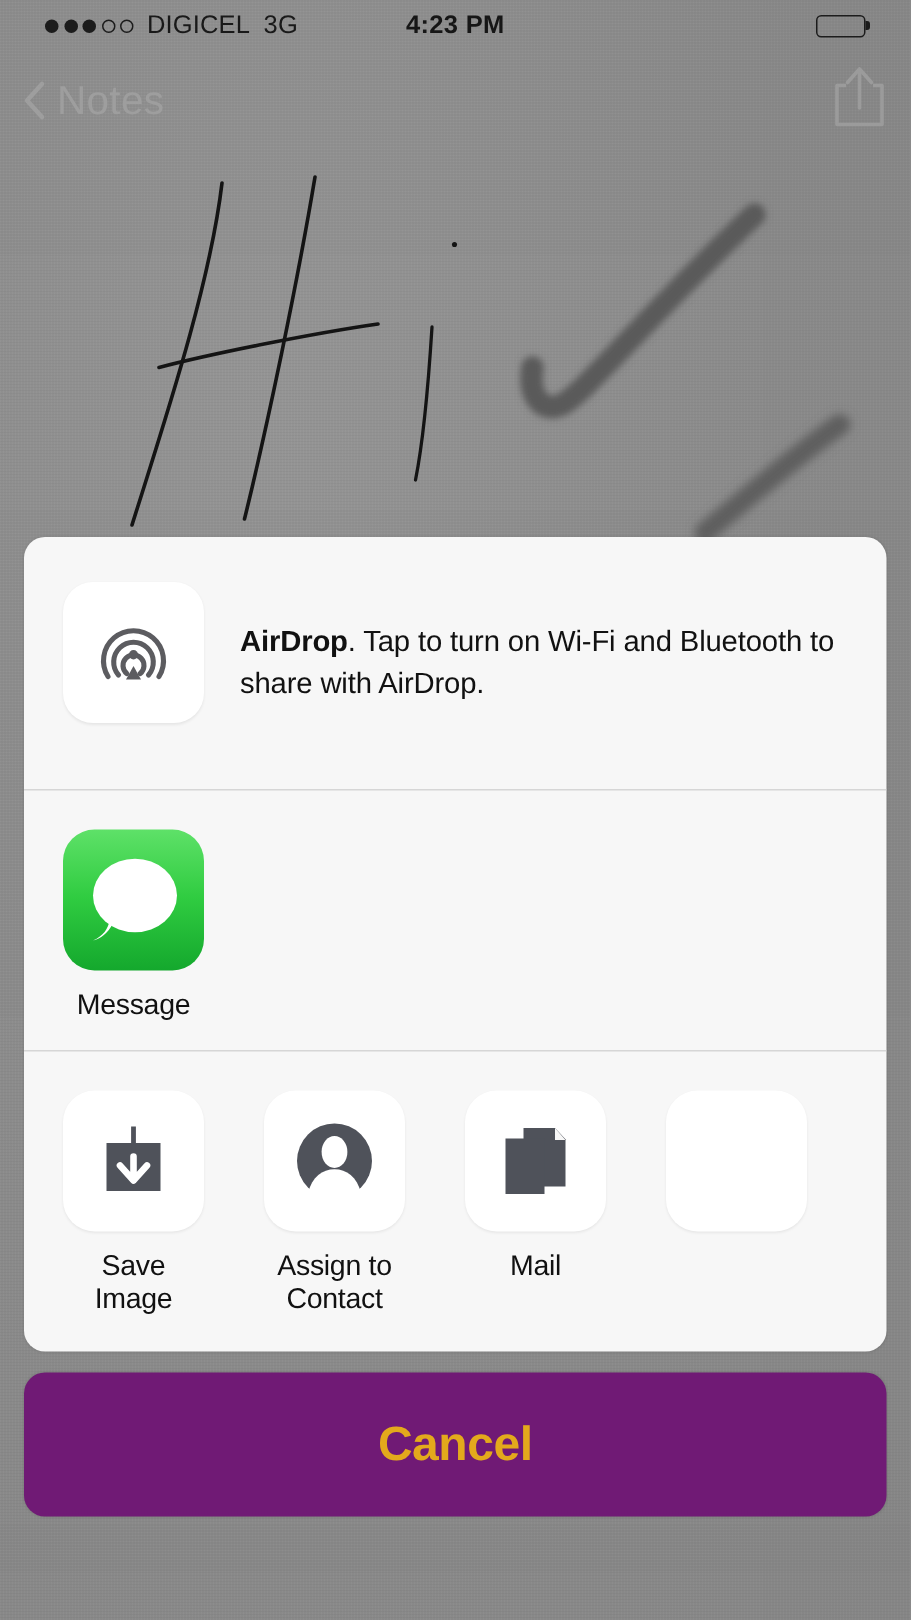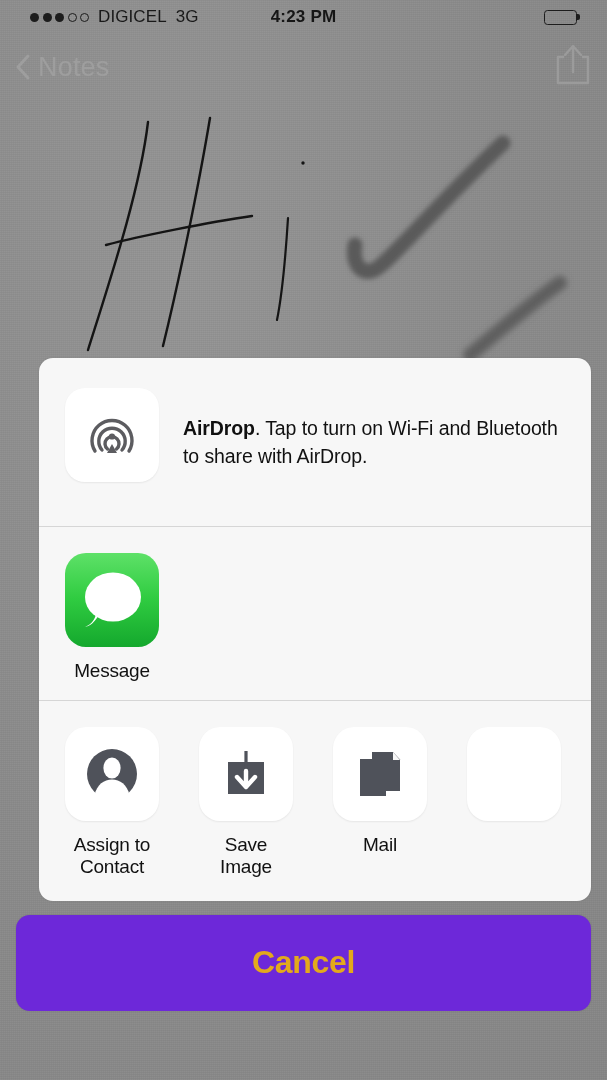--- a/index.html
+++ b/index.html
@@ -66,21 +66,20 @@
   #share-button{ margin-left:auto; cursor:pointer; }
 
   
   #share-sheet{
     position:absolute; left:16px; top:358px; width:575px;
     z-index:10;
   }
   #share-panel{
     background:#f7f7f7; border-radius:14px; overflow:hidden;
     box-shadow:0 0 2px rgba(0,0,0,.12);
-    margin-left:23px;
   }
 
   
   #airdrop-section{
     display:flex; align-items:flex-start; gap:24px;
     padding:30px 26px 44px 26px;
   }
   #airdrop-tile{
     width:94px; height:94px; flex:0 0 94px;
     background:#fff; border-radius:20px;
@@ -130,21 +129,21 @@
     margin-top:13px; font-size:19px; color:#111; line-height:1.18;
     letter-spacing:-.2px;
   }
   #action-partial{
     width:94px; flex:0 0 94px; border-radius:21px; background:#fff;
     height:94px; box-shadow:0 1px 2px rgba(0,0,0,.07);
   }
 
   
   #cancel-button{
-    margin-top:14px; height:96px; background:#6d28d9; border-radius:14px;
+    margin-top:14px; height:96px; background:#701a75; border-radius:14px;
     display:flex; align-items:center; justify-content:center;
     cursor:pointer; box-shadow:0 0 2px rgba(0,0,0,.12);
   }
   #cancel-label{
     font-size:32px; font-weight:bold; color:#e3a91c; letter-spacing:-.3px;
   }
 </style>
 </head>
 <body>
 
@@ -253,39 +252,39 @@
 
 
     </div>
 
     <div class="separator"></div>
 
     <div id="action-row">
 
       <div class="action-cell">
         <div class="action-icon">
+          <svg width="56" height="56" viewBox="0 0 56 56">
+            <rect x="10" y="16" width="36" height="32" fill="#4f525a"></rect>
+            <rect x="26.4" y="5" width="3.2" height="20" fill="#4f525a"></rect>
+            <path d="M28,25 L28,40 M19,31 L28,41 L37,31" stroke="#fff" stroke-width="4.4" fill="none" stroke-linecap="round" stroke-linejoin="round"></path>
+          </svg>
+        </div>
+        <div class="action-label">Save Image</div>
+      </div>
+
+      <div class="action-cell">
+        <div class="action-icon">
           <svg width="58" height="58" viewBox="0 0 58 58">
             <circle cx="29" cy="29" r="25" fill="#4f525a"></circle>
             <ellipse cx="29" cy="23" rx="8.6" ry="10.6" fill="#fff"></ellipse>
             <path d="M11.5,50 C14,39.5 21,34.5 29,34.5 C37,34.5 44,39.5 46.5,50
                      C42,53 36,54.5 29,54.5 C22,54.5 16,53 11.5,50 Z" fill="#fff"></path>
           </svg>
         </div>
         <div class="action-label">Assign to Contact</div>
-      </div>
-
-      <div class="action-cell">
-        <div class="action-icon">
-          <svg width="56" height="56" viewBox="0 0 56 56">
-            <rect x="10" y="16" width="36" height="32" fill="#4f525a"></rect>
-            <rect x="26.4" y="5" width="3.2" height="20" fill="#4f525a"></rect>
-            <path d="M28,25 L28,40 M19,31 L28,41 L37,31" stroke="#fff" stroke-width="4.4" fill="none" stroke-linecap="round" stroke-linejoin="round"></path>
-          </svg>
-        </div>
-        <div class="action-label">Save Image</div>
       </div>
 
       <div class="action-cell">
         <div class="action-icon">
           <svg width="56" height="56" viewBox="0 0 56 56">
             <path d="M20,6 L41,6 L48,13.5 L48,45 L20,45 Z" fill="#4f525a"></path>
             <path d="M41,6 L41,14 L48,14 Z" fill="#f7f7f7"></path>
             <rect x="8" y="13" width="26" height="37" fill="#4f525a"></rect>
           </svg>
         </div>

